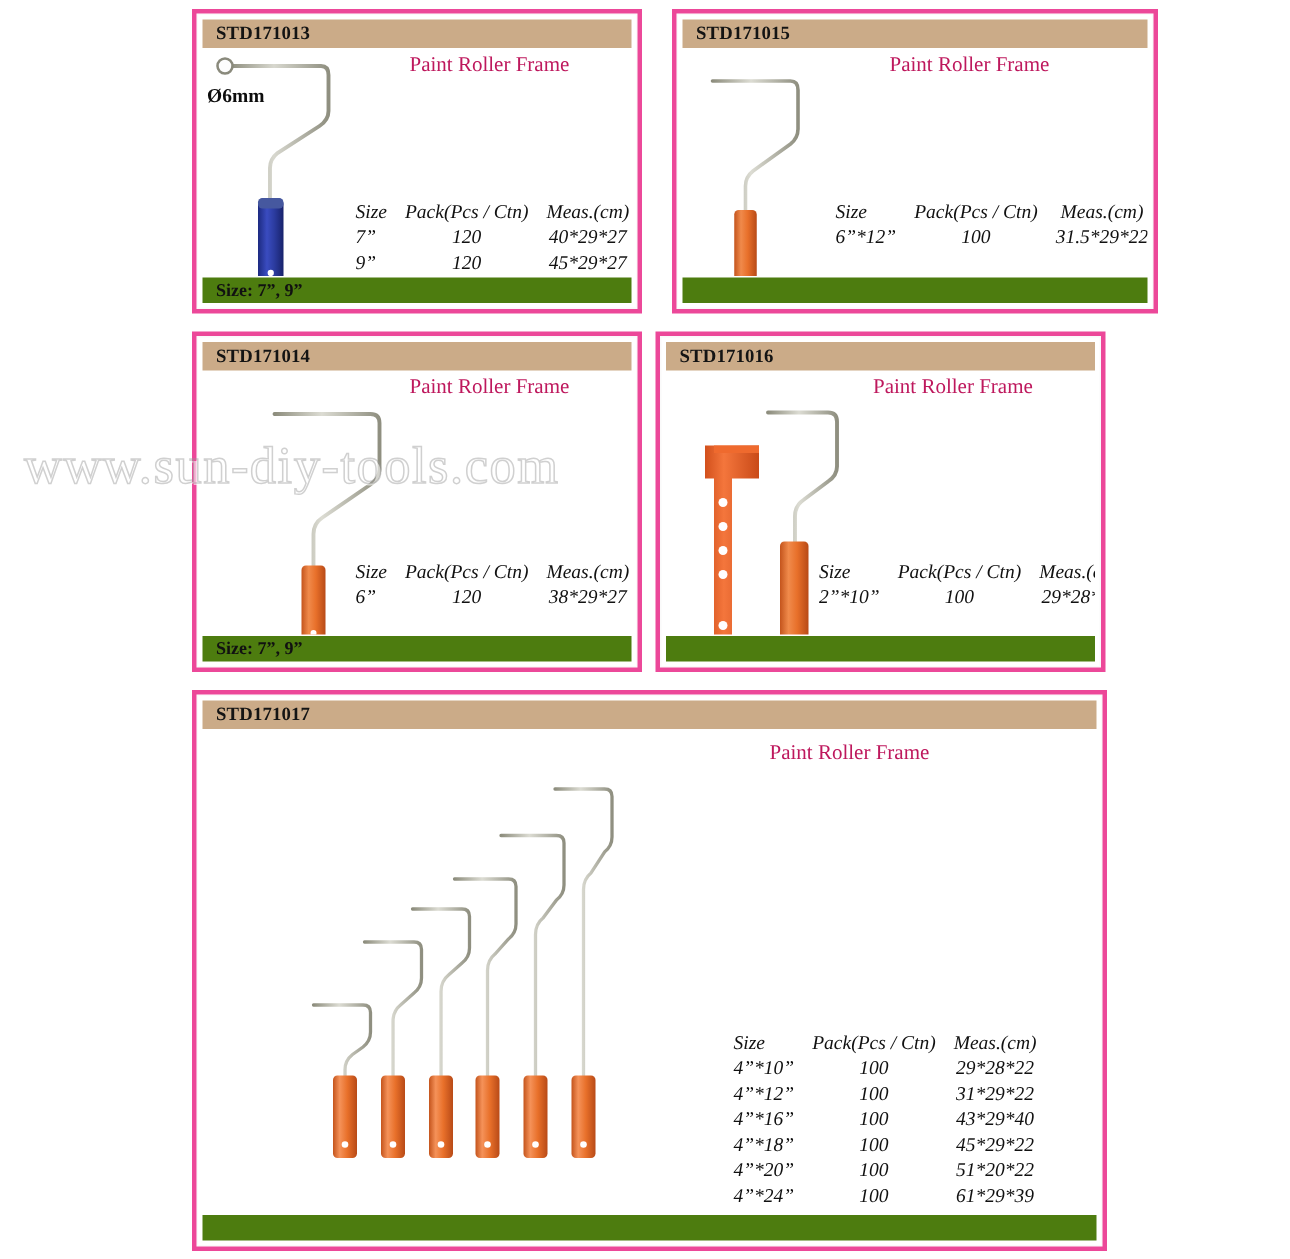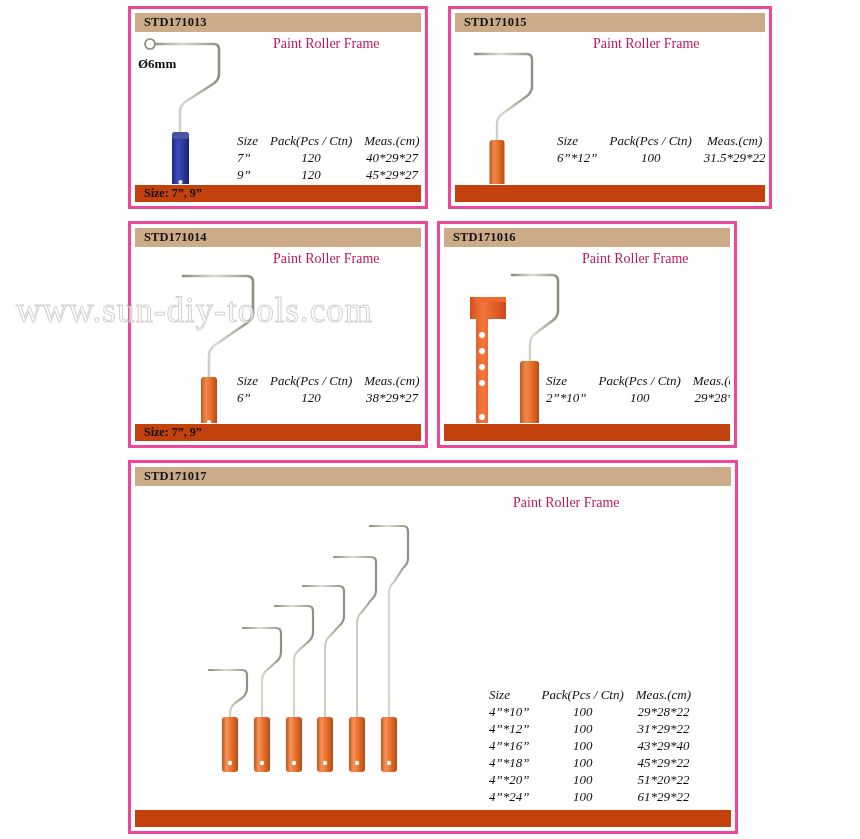--- a/index.html
+++ b/index.html
@@ -42,21 +42,21 @@
     position: absolute;
     left: 4px; right: 4px;
     top: 23px;
     bottom: 22px;
     overflow: hidden;
   }
   .panel-footer {
     position: absolute;
     left: 4px; right: 4px; bottom: 4px;
     height: 17px;
-    background: #c2410c;
+    background: #4d7c0f;
     display: flex;
     align-items: center;
     box-sizing: border-box;
   }
   .panel-footer-label {
     font-family: "Liberation Serif", serif;
     font-weight: bold;
     font-size: 12px;
     color: #111;
     padding-left: 9px;
@@ -433,21 +433,21 @@
           <td>45*29*22</td>
         </tr>
         <tr>
           <td class="c0">4”*20”</td>
           <td>100</td>
           <td>51*20*22</td>
         </tr>
         <tr>
           <td class="c0">4”*24”</td>
           <td>100</td>
-          <td>61*29*22</td>
+          <td>61*29*39</td>
         </tr>
       </tbody>
     </table>
   </div>
   <div class="panel-footer">
     <span class="panel-footer-label"></span>
   </div>
 </div>
 
 <div class="watermark">www.sun-diy-tools.com</div>

